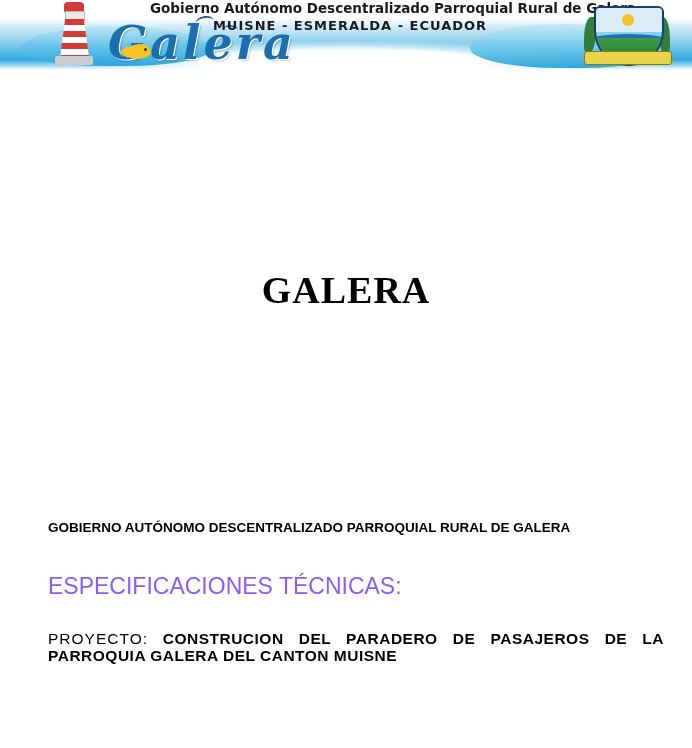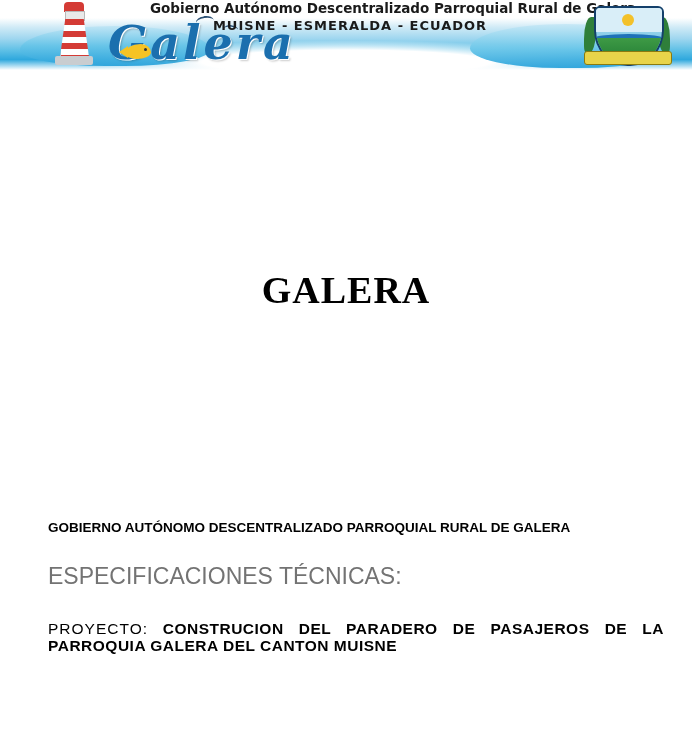--- a/index.html
+++ b/index.html
@@ -279,24 +279,24 @@
   }
   .org-name {
     font-family: "Liberation Sans", sans-serif;
     font-weight: bold;
     font-size: 13.5px;
     line-height: 19px;
     color: #000000;
     width: 600px;
   }
   .spec-title {
-    margin-top: 26px;
+    margin-top: 36px;
     font-family: "Liberation Sans", sans-serif;
     font-size: 23px;
-    color: #737373;
+    color: #8b5cf6;
     letter-spacing: 0px;
   }
   .project-para {
     margin-top: 30px;
     font-family: "Liberation Sans", sans-serif;
     font-size: 15.5px;
     line-height: 17px;
     color: #000000;
     text-align: justify;
     width: 616px;

